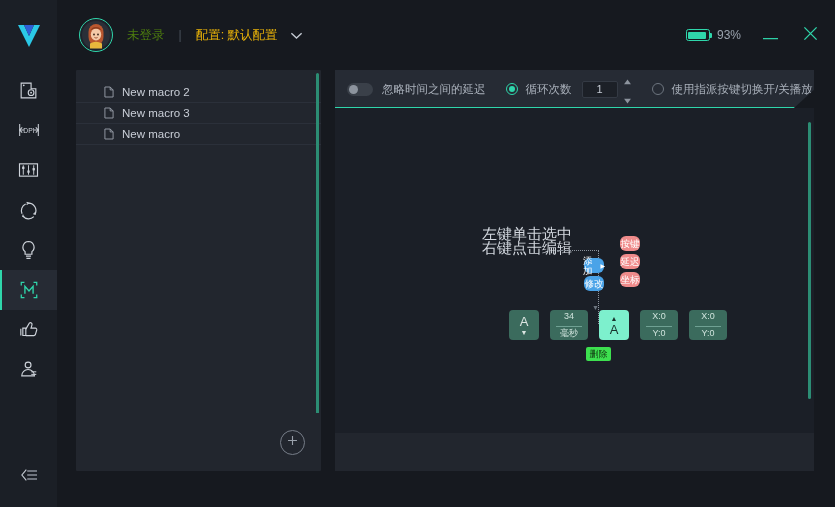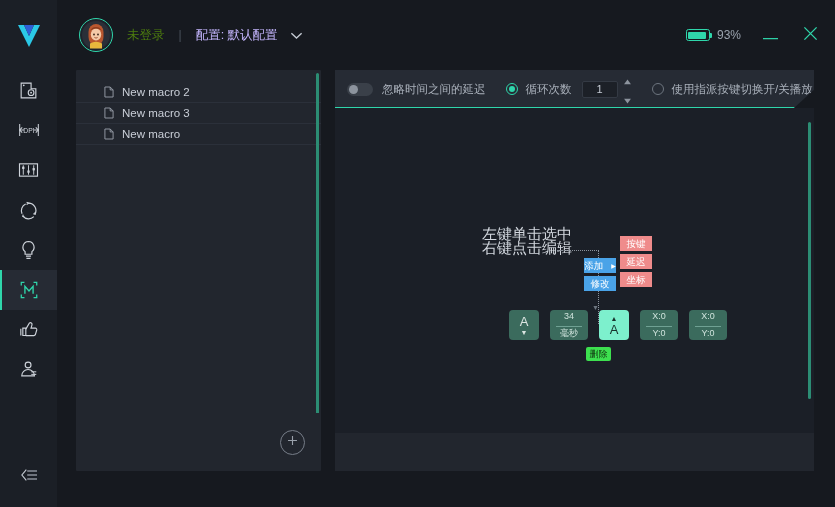--- a/index.html
+++ b/index.html
@@ -84,21 +84,21 @@
     color: #4d7c0f;
     cursor: pointer;
   }
   .tb-divider {
     margin: 0 14px;
     color: #4b525c;
     font-size: 12px;
   }
   .profile-text {
     font-size: 12.5px;
-    color: #c4b5fd;
+    color: #eab308;
     cursor: pointer;
   }
   .profile-caret {
     margin-left: 12px;
     display: flex; align-items: center;
     cursor: pointer;
   }
   .tb-right {
     margin-left: auto;
     display: flex; align-items: center;
@@ -319,22 +319,22 @@
   }
   .ctx-col-left {
     position: absolute; left: 0; top: 22px;
     display: flex; flex-direction: column; gap: 3px;
   }
   .ctx-col-right {
     position: absolute; left: 36px; top: 0;
     display: flex; flex-direction: column; gap: 3px;
   }
   .ctx-btn {
-    width: 32px; height: 15px;
-    border-radius: 0;
+    width: 20px; height: 15px;
+    border-radius: 6px;
     font-size: 9.5px;
     color: #fff;
     display: flex; align-items: center; justify-content: center;
     cursor: pointer;
     line-height: 1;
   }
   .ctx-btn.blue { background: #4aa3e8; }
   .ctx-btn.blue.has-arrow { justify-content: center; gap: 8px; }
   .ctx-btn.red { background: #ef8b8b; }
   .ctx-arrow { font-size: 6px; }

